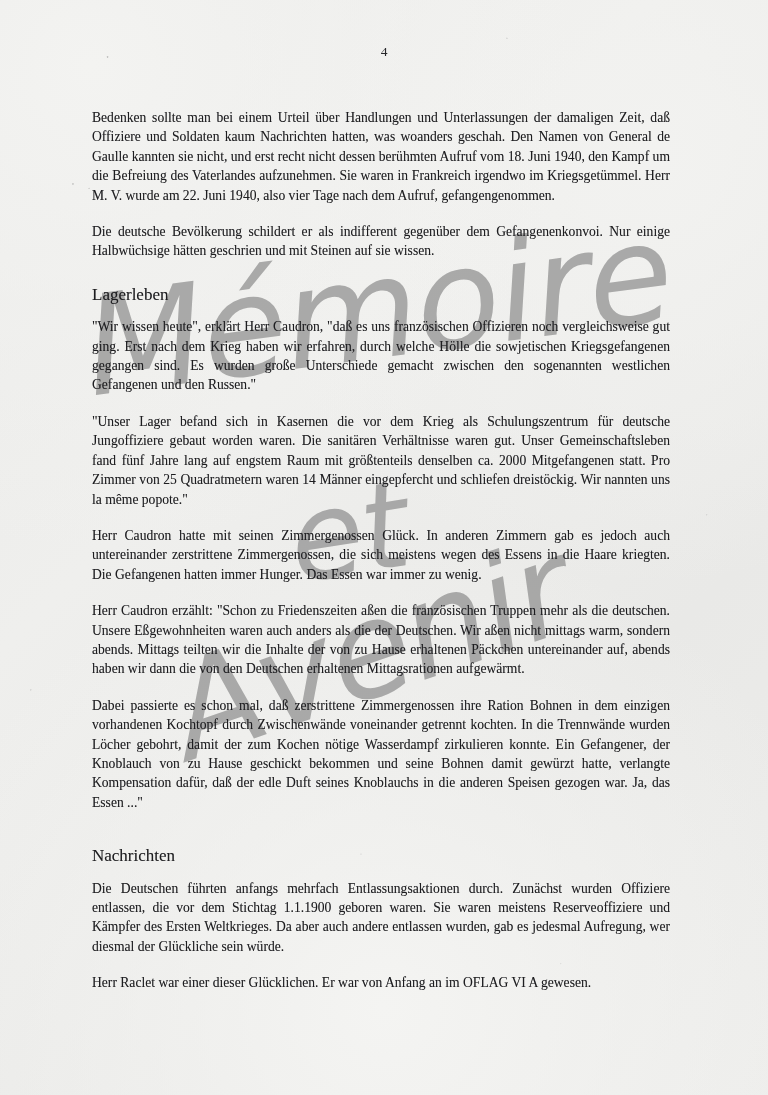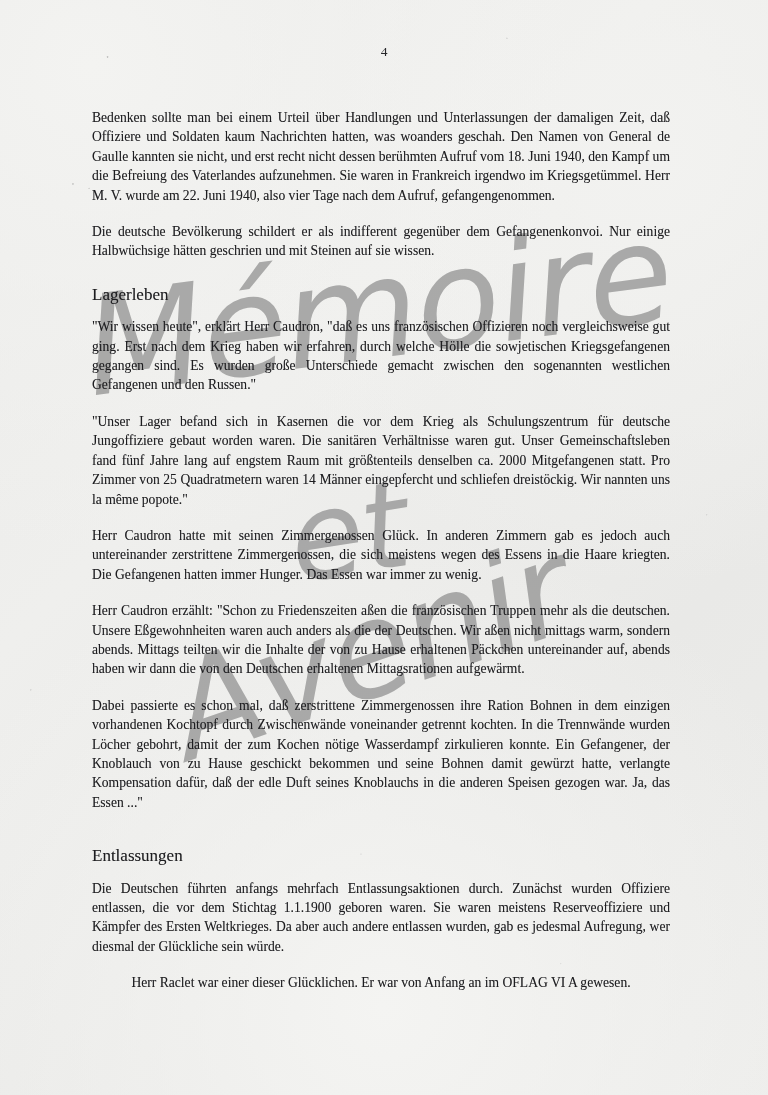--- a/index.html
+++ b/index.html
@@ -108,21 +108,21 @@
     margin-left: 32px;
   }
 
   .para {
     margin: 0 0 17px 0;
     text-align: justify;
     text-justify: inter-word;
     -webkit-hyphens: none;
     hyphens: none;
   }
-  .para.last-loose { text-align: center; }
+  .para.last-loose { text-align: left; }
 
   .heading {
     margin: 0 0 13px 0;
     font-size: 17px;
     font-weight: 400;
     text-underline-offset: 2px;
   }
 
   .gap-before { margin-top: 24px; }
   .gap-before-lg { margin-top: 34px; }
@@ -152,21 +152,21 @@
     <p class="para">"Wir wissen heute", erklärt Herr Caudron, "daß es uns französischen Offizieren noch vergleichsweise gut ging. Erst nach dem Krieg haben wir erfahren, durch welche Hölle die sowjetischen Kriegsgefangenen gegangen sind. Es wurden große Unterschiede gemacht zwischen den sogenannten westlichen Gefangenen und den Russen."</p>
 
     <p class="para">"Unser Lager befand sich in Kasernen die vor dem Krieg als Schulungszentrum für deutsche Jungoffiziere gebaut worden waren. Die sanitären Verhältnisse waren gut. Unser Gemeinschaftsleben fand fünf Jahre lang auf engstem Raum mit größtenteils denselben ca. 2000 Mitgefangenen statt. Pro Zimmer von 25 Quadratmetern waren 14 Männer eingepfercht und schliefen dreistöckig. Wir nannten uns la même popote."</p>
 
     <p class="para">Herr Caudron hatte mit seinen Zimmergenossen Glück. In anderen Zimmern gab es jedoch auch untereinander zerstrittene Zimmergenossen, die sich meistens wegen des Essens in die Haare kriegten. Die Gefangenen hatten immer Hunger. Das Essen war immer zu wenig.</p>
 
     <p class="para">Herr Caudron erzählt: "Schon zu Friedenszeiten aßen die französischen Truppen mehr als die deutschen. Unsere Eßgewohnheiten waren auch anders als die der Deutschen. Wir aßen nicht mittags warm, sondern abends. Mittags teilten wir die Inhalte der von zu Hause erhaltenen Päckchen untereinander auf, abends haben wir dann die von den Deutschen erhaltenen Mittagsrationen aufgewärmt.</p>
 
     <p class="para">Dabei passierte es schon mal, daß zerstrittene Zimmergenossen ihre Ration Bohnen in dem einzigen vorhandenen Kochtopf durch Zwischenwände voneinander getrennt kochten. In die Trennwände wurden Löcher gebohrt, damit der zum Kochen nötige Wasserdampf zirkulieren konnte. Ein Gefangener, der Knoblauch von zu Hause geschickt bekommen und seine Bohnen damit gewürzt hatte, verlangte Kompensation dafür, daß der edle Duft seines Knoblauchs in die anderen Speisen gezogen war. Ja, das Essen ..."</p>
 
-    <h2 class="heading gap-before-lg">Entlassungen</h2>
+    <h2 class="heading gap-before-lg">Nachrichten</h2>
 
     <p class="para">Die Deutschen führten anfangs mehrfach Entlassungsaktionen durch. Zunächst wurden Offiziere entlassen, die vor dem Stichtag 1.1.1900 geboren waren. Sie waren meistens Reserveoffiziere und Kämpfer des Ersten Weltkrieges. Da aber auch andere entlassen wurden, gab es jedesmal Aufregung, wer diesmal der Glückliche sein würde.</p>
 
     <p class="para last-loose">Herr Raclet war einer dieser Glücklichen. Er war von Anfang an im OFLAG VI A gewesen.</p>
 
   </div>
 
   <div id="watermark">
     <div class="wm" id="wm-memoire">Mémoire</div>
     <div class="wm" id="wm-et">et</div>

